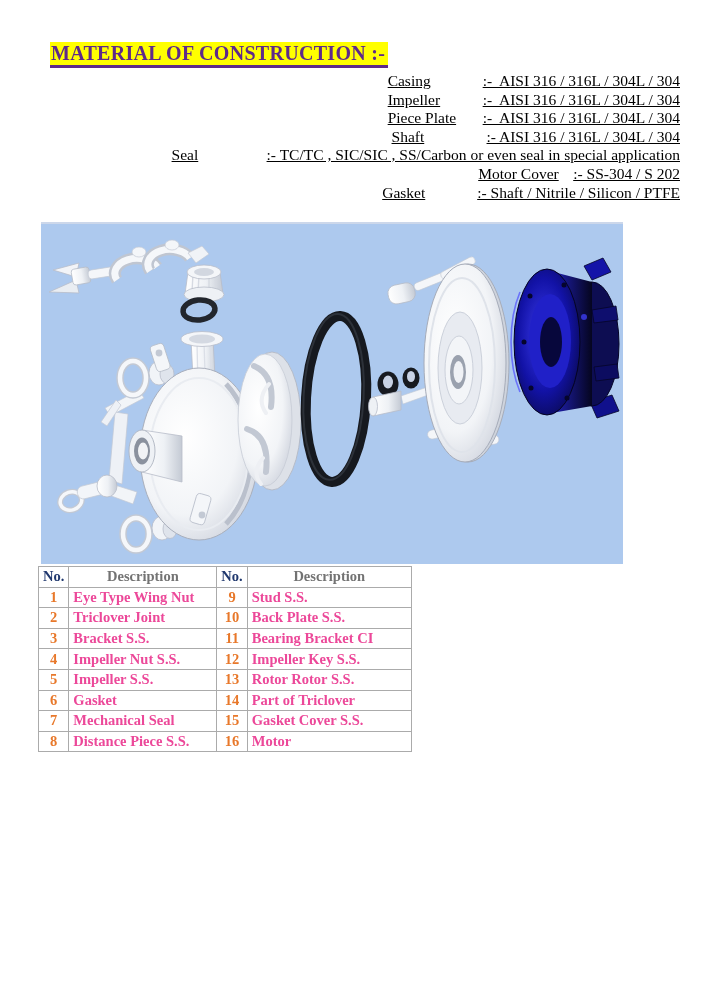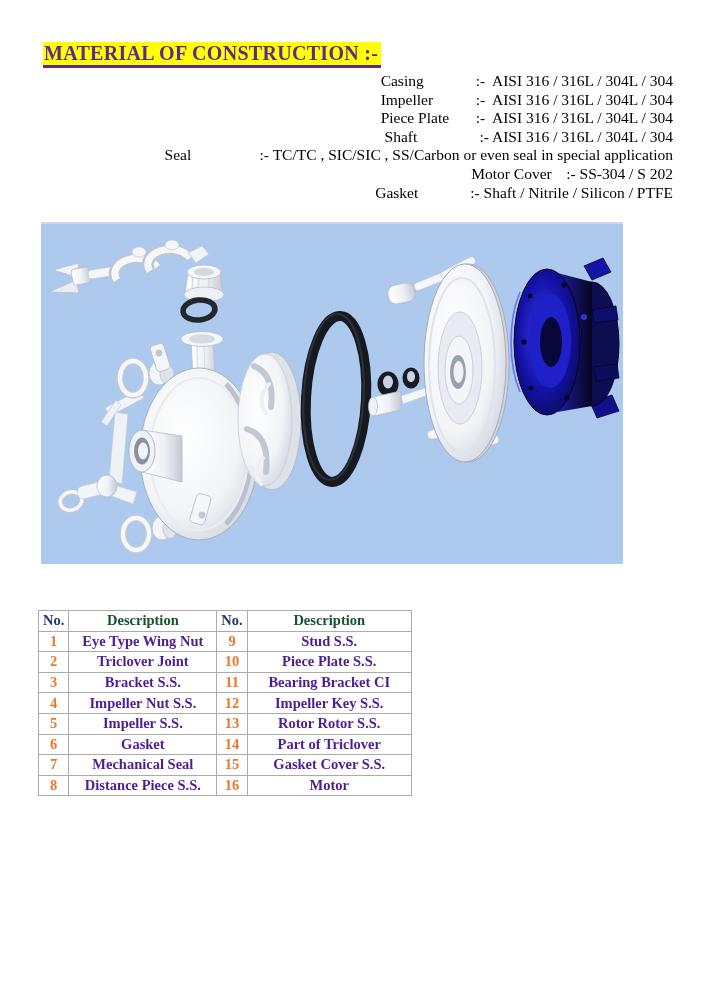--- a/index.html
+++ b/index.html
@@ -3,21 +3,21 @@
 <meta charset="utf-8">
 <style>
   html,body{margin:0;padding:0;background:#ffffff;}
   .page{
     position:relative;
     width:706px;height:1000px;
     background:#ffffff;
     font-family:"Liberation Serif","DejaVu Serif",serif;
     overflow:hidden;
   }
-  .content{position:absolute;left:43px;top:42px;width:630px;}
+  .content{position:absolute;left:50px;top:42px;width:630px;text-decoration:underline;}
   .title{
     display:inline-block;
     margin:0;
     font-size:20px;
     font-weight:bold;
     letter-spacing:0.3px;
     color:#5E2A8A;
     background:#FFFF00;
     border-bottom:3px solid #5E2A8A;
     padding:0 3px 0 1px;
@@ -25,42 +25,42 @@
   }
   .materials{margin-top:4px;font-size:15.5px;color:#000;}
   .mat-row{display:flex;line-height:18.6px;justify-content:flex-end;}
   .mat-label{width:95px;flex:none;white-space:pre;}
   .mat-value{white-space:pre;}
   .diagram{
     position:absolute;left:41px;top:222px;
     width:582px;height:342px;
   }
   .parts-table{
-    position:absolute;left:38px;top:610px;
+    position:absolute;left:38px;top:566px;
     border-collapse:collapse;
     font-family:"Liberation Serif","DejaVu Serif",serif;
     font-size:14.5px;
     font-weight:bold;
     table-layout:fixed;
   }
   .parts-table th,.parts-table td{
     border:1px solid #ababab;
     padding:0 4px;
     height:19.6px;
     overflow:hidden;
     white-space:nowrap;
   }
   .parts-table col.c-no1{width:28px;}
   .parts-table col.c-d1{width:148px;}
   .parts-table col.c-no2{width:30px;}
   .parts-table col.c-d2{width:164px;}
   th.h-no{color:#20386E;text-align:center;}
-  th.h-desc{color:#14532d;text-align:center;}
+  th.h-desc{color:#737373;text-align:center;}
   td.num{color:#E8782A;text-align:center;}
-  td.desc{color:#4c1d95;text-align:center;}
+  td.desc{color:#ec4899;text-align:left;}
 </style>
 </head>
 <body>
 
 <div class="page">
 
   <div class="content">
     <h1 class="title">MATERIAL OF CONSTRUCTION :-</h1>
 
     <div class="materials">
@@ -279,21 +279,21 @@
       <tr>
         <td class="num">1</td>
         <td class="desc">Eye Type Wing Nut</td>
         <td class="num">9</td>
         <td class="desc">Stud S.S.</td>
       </tr>
       <tr>
         <td class="num">2</td>
         <td class="desc">Triclover Joint</td>
         <td class="num">10</td>
-        <td class="desc">Piece Plate S.S.</td>
+        <td class="desc">Back Plate S.S.</td>
       </tr>
       <tr>
         <td class="num">3</td>
         <td class="desc">Bracket S.S.</td>
         <td class="num">11</td>
         <td class="desc">Bearing Bracket CI</td>
       </tr>
       <tr>
         <td class="num">4</td>
         <td class="desc">Impeller Nut S.S.</td>

